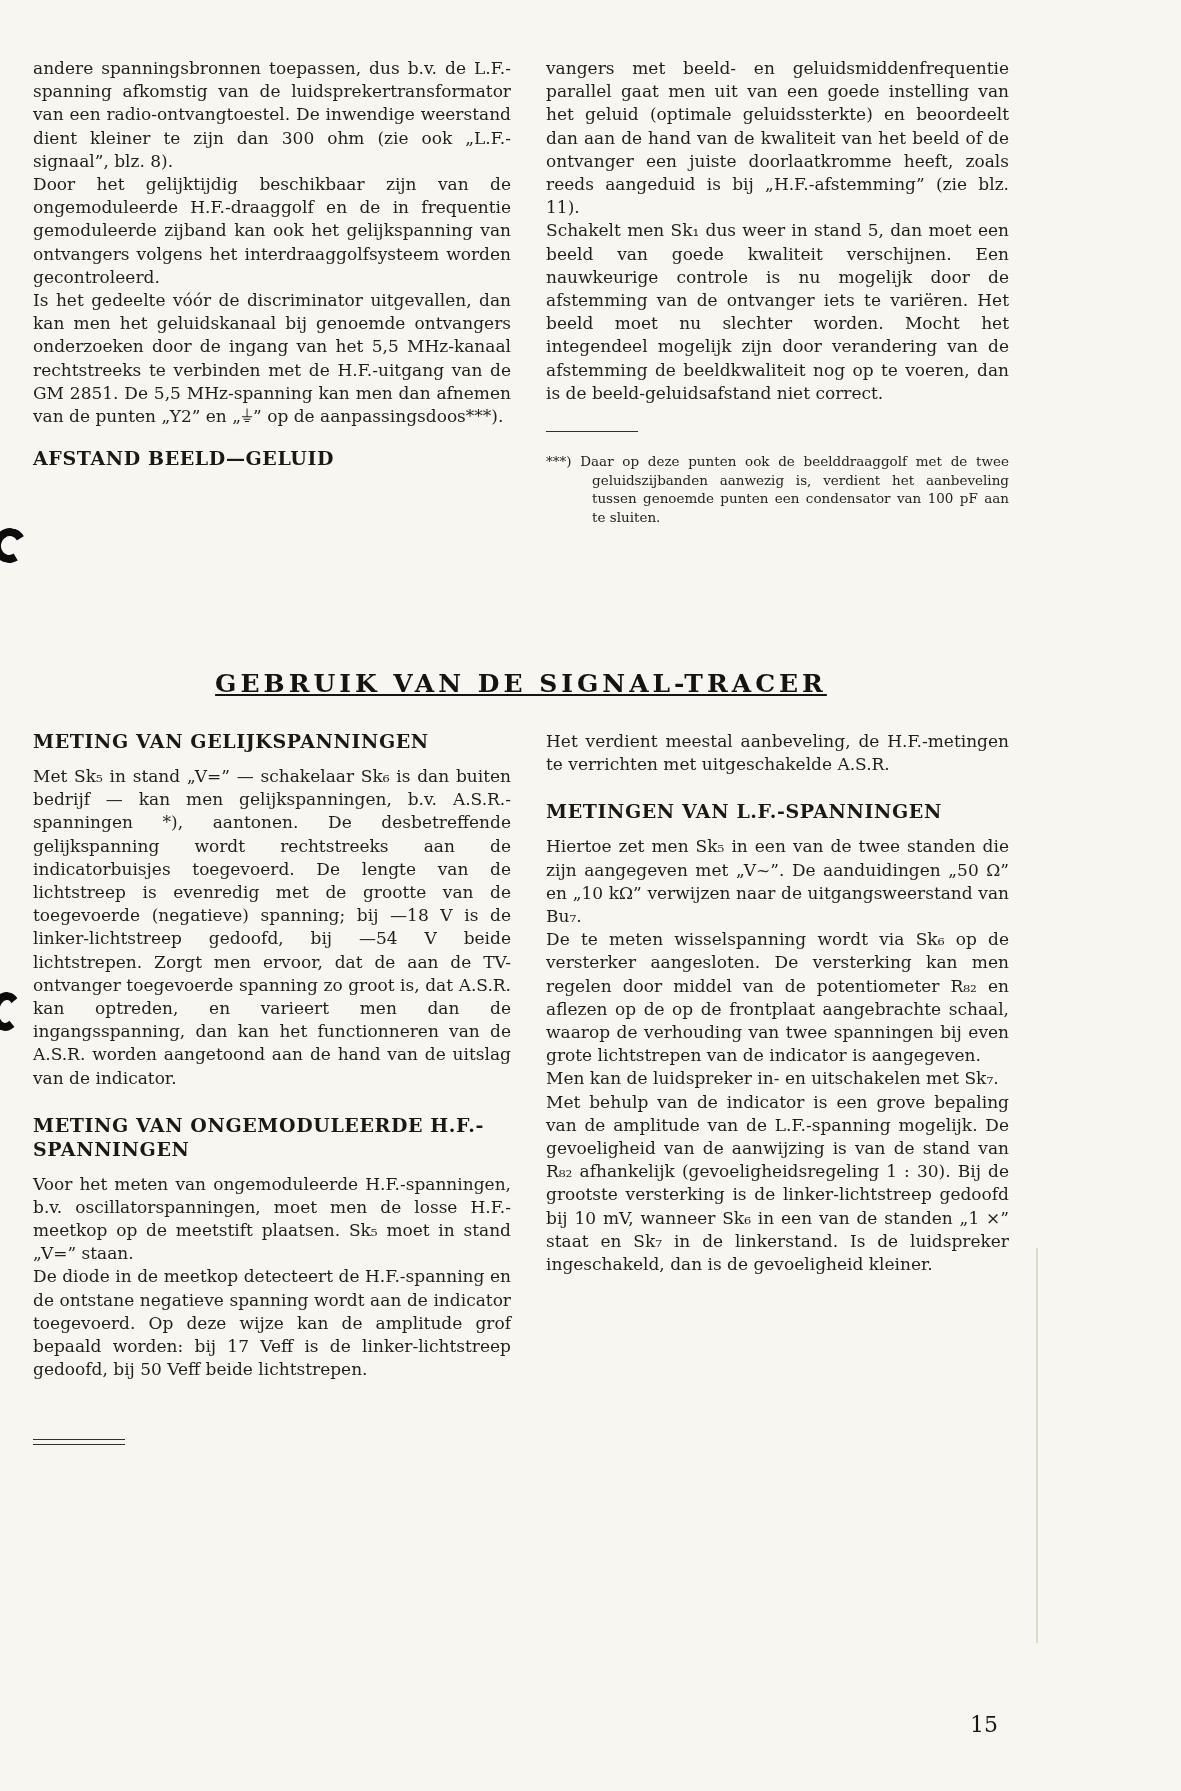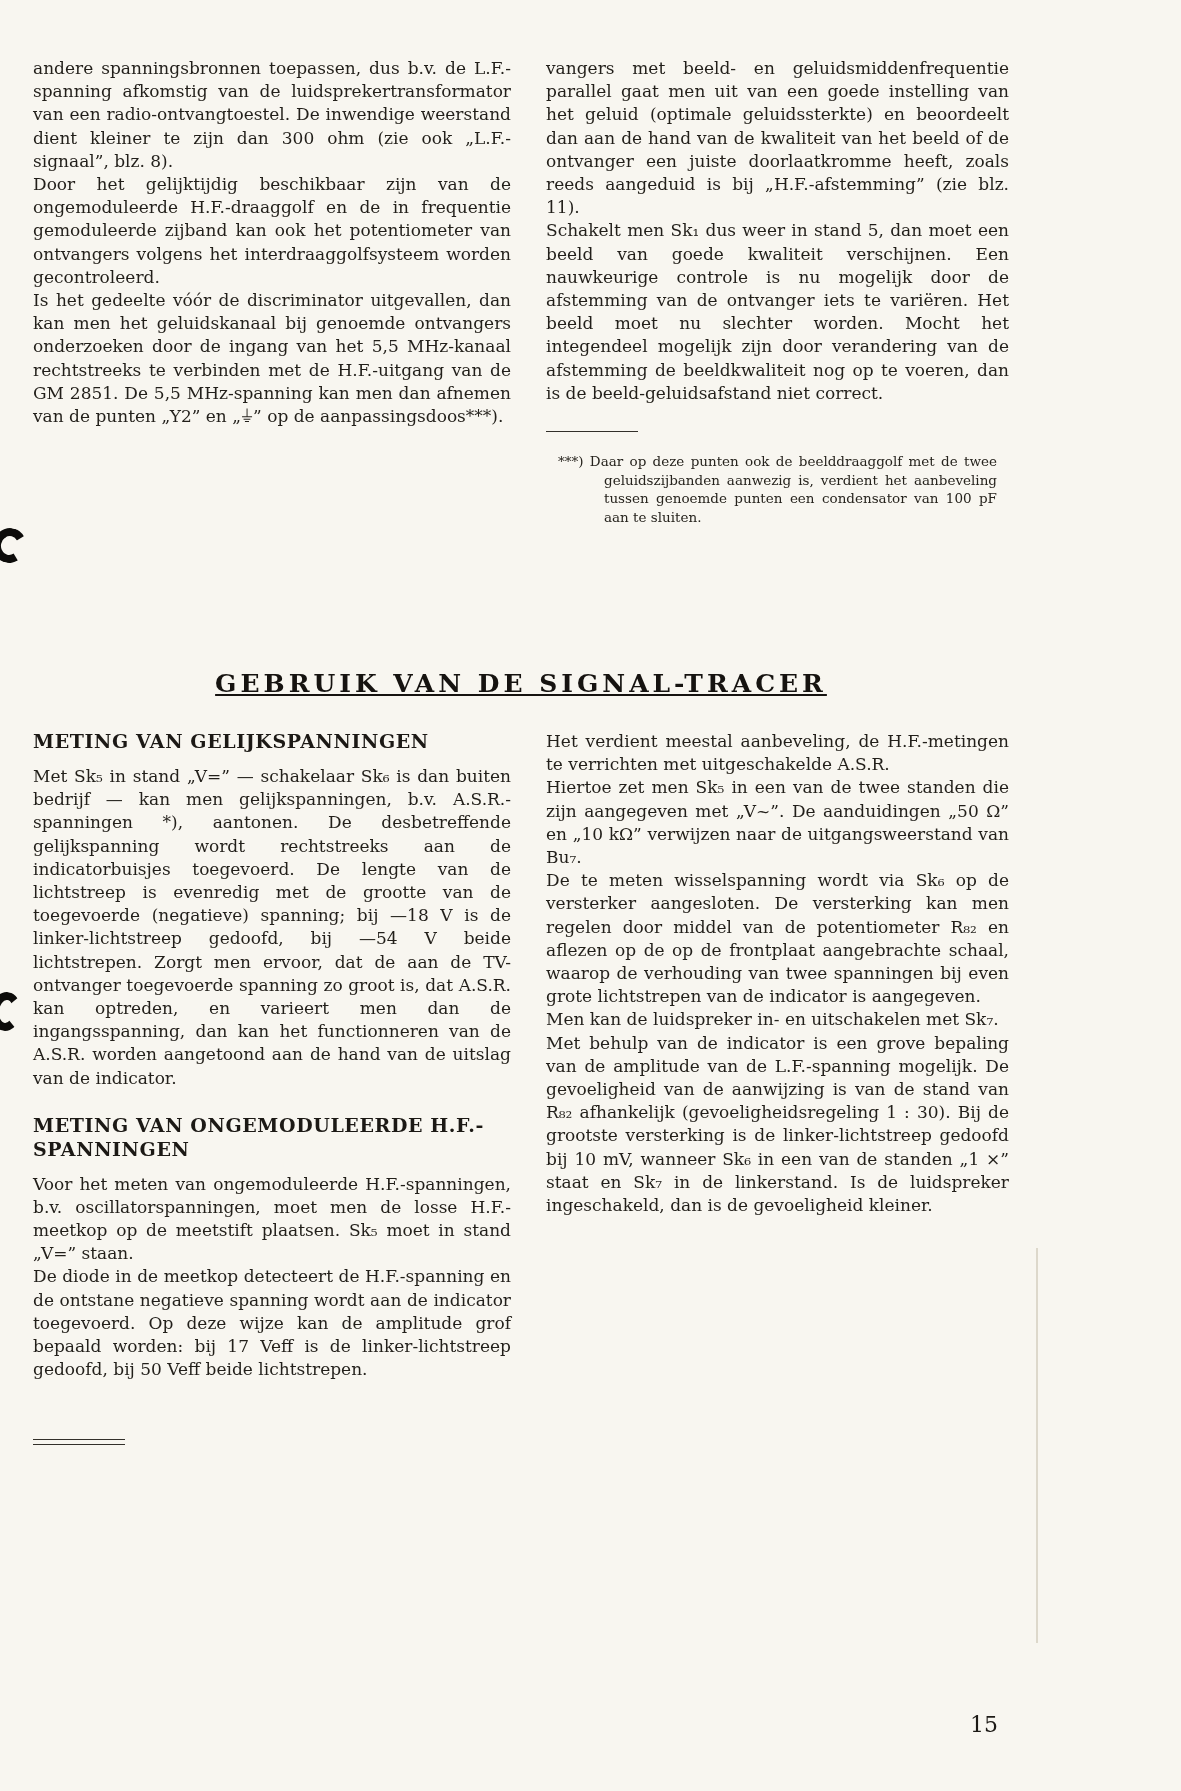--- a/index.html
+++ b/index.html
@@ -65,21 +65,21 @@
     width: 92px;
     height: 4px;
     border-top: 1.5px solid #33302a;
     border-bottom: 1.5px solid #33302a;
     margin: 58px 0 10px 0;
   }
   .footnote {
     font-size: 13.5px;
     line-height: 18.5px;
     text-align: justify;
-    margin: 12px;
+    margin: 0;
     color: #26231d;
   }
   .hang {
     padding-left: 46px;
     text-indent: -46px;
   }
   .footnote-left { font-size: 14px; }
   .page-number {
     position: absolute;
     left: 970px;
@@ -109,22 +109,23 @@
 
 <div class="page">
 
   <div class="ink ink-1"></div>
   <div class="ink ink-2"></div>
   <div class="scan-line"></div>
 
   <section class="columns intro">
     <div class="col-left">
       <p class="body">andere spanningsbronnen toepassen, dus b.v. de L.F.-spanning afkomstig van de luidsprekertransformator van een radio-ontvangtoestel. De inwendige weerstand dient kleiner te zijn dan 300 ohm (zie ook „L.F.-signaal”, blz. 8).</p>
-      <p class="body">Door het gelijktijdig beschikbaar zijn van de ongemoduleerde H.F.-draaggolf en de in frequentie gemoduleerde zijband kan ook het potentiometer van ontvangers volgens het interdraaggolfsysteem worden gecontroleerd.</p>
+      <p class="body">Door het gelijktijdig beschikbaar zijn van de ongemoduleerde H.F.-draaggolf en de in frequentie gemoduleerde zijband kan ook het gelijkspanning van ontvangers volgens het interdraaggolfsysteem worden gecontroleerd.</p>
       <p class="body">Is het gedeelte vóór de discriminator uitgevallen, dan kan men het geluidskanaal bij genoemde ontvangers onderzoeken door de ingang van het 5,5 MHz-kanaal rechtstreeks te verbinden met de H.F.-uitgang van de GM 2851. De 5,5 MHz-spanning kan men dan afnemen van de punten „Y2” en „⏚” op de aanpassingsdoos***).</p>
+      <h3 class="subhead intro-subhead">AFSTAND BEELD—GELUID</h3>
     </div>
     <div class="col-right">
       <p class="body">vangers met beeld- en geluidsmiddenfrequentie parallel gaat men uit van een goede instelling van het geluid (optimale geluidssterkte) en beoordeelt dan aan de hand van de kwaliteit van het beeld of de ontvanger een juiste doorlaatkromme heeft, zoals reeds aangeduid is bij „H.F.-afstemming” (zie blz. 11).</p>
       <p class="body gap-top">Schakelt men Sk₁ dus weer in stand 5, dan moet een beeld van goede kwaliteit verschijnen. Een nauwkeurige controle is nu mogelijk door de afstemming van de ontvanger iets te variëren. Het beeld moet nu slechter worden. Mocht het integendeel mogelijk zijn door verandering van de afstemming de beeldkwaliteit nog op te voeren, dan is de beeld-geluidsafstand niet correct.</p>
       <hr class="fn-rule">
       <p class="footnote hang">***)&nbsp;Daar op deze punten ook de beelddraaggolf met de twee geluidszijbanden aanwezig is, verdient het aanbeveling tussen genoemde punten een condensator van 100 pF aan te sluiten.</p>
     </div>
   </section>
 
   <h1 class="main-title">GEBRUIK VAN DE SIGNAL-TRACER</h1>
@@ -133,20 +134,21 @@
     <div class="col-left">
       <h3 class="subhead first">METING VAN GELIJKSPANNINGEN</h3>
       <p class="body">Met Sk₅ in stand „V=” — schakelaar Sk₆ is dan buiten bedrijf — kan men gelijkspanningen, b.v. A.S.R.-spanningen *), aantonen. De desbetreffende gelijkspanning wordt rechtstreeks aan de indicatorbuisjes toegevoerd. De lengte van de lichtstreep is evenredig met de grootte van de toegevoerde (negatieve) spanning; bij —18 V is de linker-lichtstreep gedoofd, bij —54 V beide lichtstrepen. Zorgt men ervoor, dat de aan de TV-ontvanger toegevoerde spanning zo groot is, dat A.S.R. kan optreden, en varieert men dan de ingangsspanning, dan kan het functionneren van de A.S.R. worden aangetoond aan de hand van de uitslag van de indicator.</p>
       <h3 class="subhead">METING VAN ONGEMODULEERDE H.F.-SPANNINGEN</h3>
       <p class="body">Voor het meten van ongemoduleerde H.F.-spanningen, b.v. oscillatorspanningen, moet men de losse H.F.-meetkop op de meetstift plaatsen. Sk₅ moet in stand „V=” staan.</p>
       <p class="body">De diode in de meetkop detecteert de H.F.-spanning en de ontstane negatieve spanning wordt aan de indicator toegevoerd. Op deze wijze kan de amplitude grof bepaald worden: bij 17 Veff is de linker-lichtstreep gedoofd, bij 50 Veff beide lichtstrepen.</p>
       <div class="fn-rule-double"></div>
     </div>
     <div class="col-right">
       <p class="body">Het verdient meestal aanbeveling, de H.F.-metingen te verrichten met uitgeschakelde A.S.R.</p>
+      <h3 class="subhead">METINGEN VAN L.F.-SPANNINGEN</h3>
       <p class="body">Hiertoe zet men Sk₅ in een van de twee standen die zijn aangegeven met „V~”. De aanduidingen „50 Ω” en „10 kΩ” verwijzen naar de uitgangsweerstand van Bu₇.</p>
       <p class="body">De te meten wisselspanning wordt via Sk₆ op de versterker aangesloten. De versterking kan men regelen door middel van de potentiometer R₈₂ en aflezen op de op de frontplaat aangebrachte schaal, waarop de verhouding van twee spanningen bij even grote lichtstrepen van de indicator is aangegeven.</p>
       <p class="body">Men kan de luidspreker in- en uitschakelen met Sk₇.</p>
       <p class="body">Met behulp van de indicator is een grove bepaling van de amplitude van de L.F.-spanning mogelijk. De gevoeligheid van de aanwijzing is van de stand van R₈₂ afhankelijk (gevoeligheidsregeling 1 : 30). Bij de grootste versterking is de linker-lichtstreep gedoofd bij 10 mV, wanneer Sk₆ in een van de standen „1 ×” staat en Sk₇ in de linkerstand. Is de luidspreker ingeschakeld, dan is de gevoeligheid kleiner.</p>
     </div>
   </section>
 
   <div class="page-number">15</div>
 
 </div>

